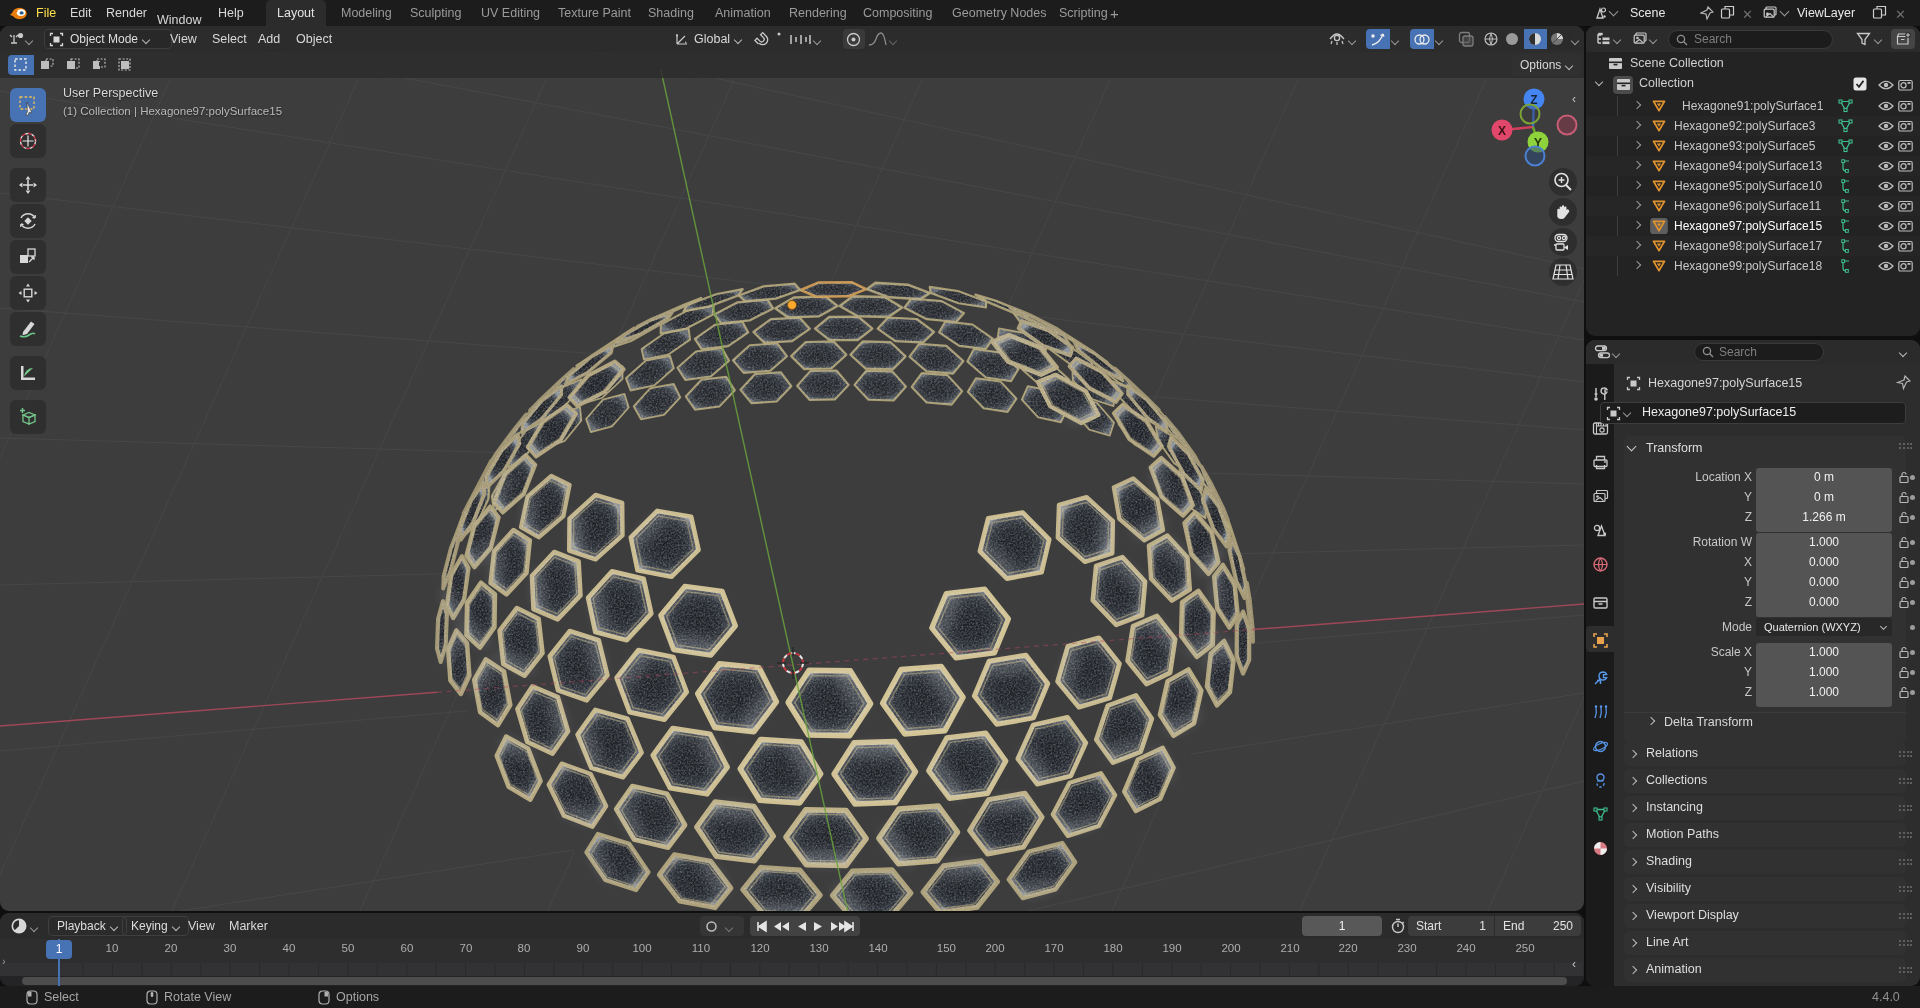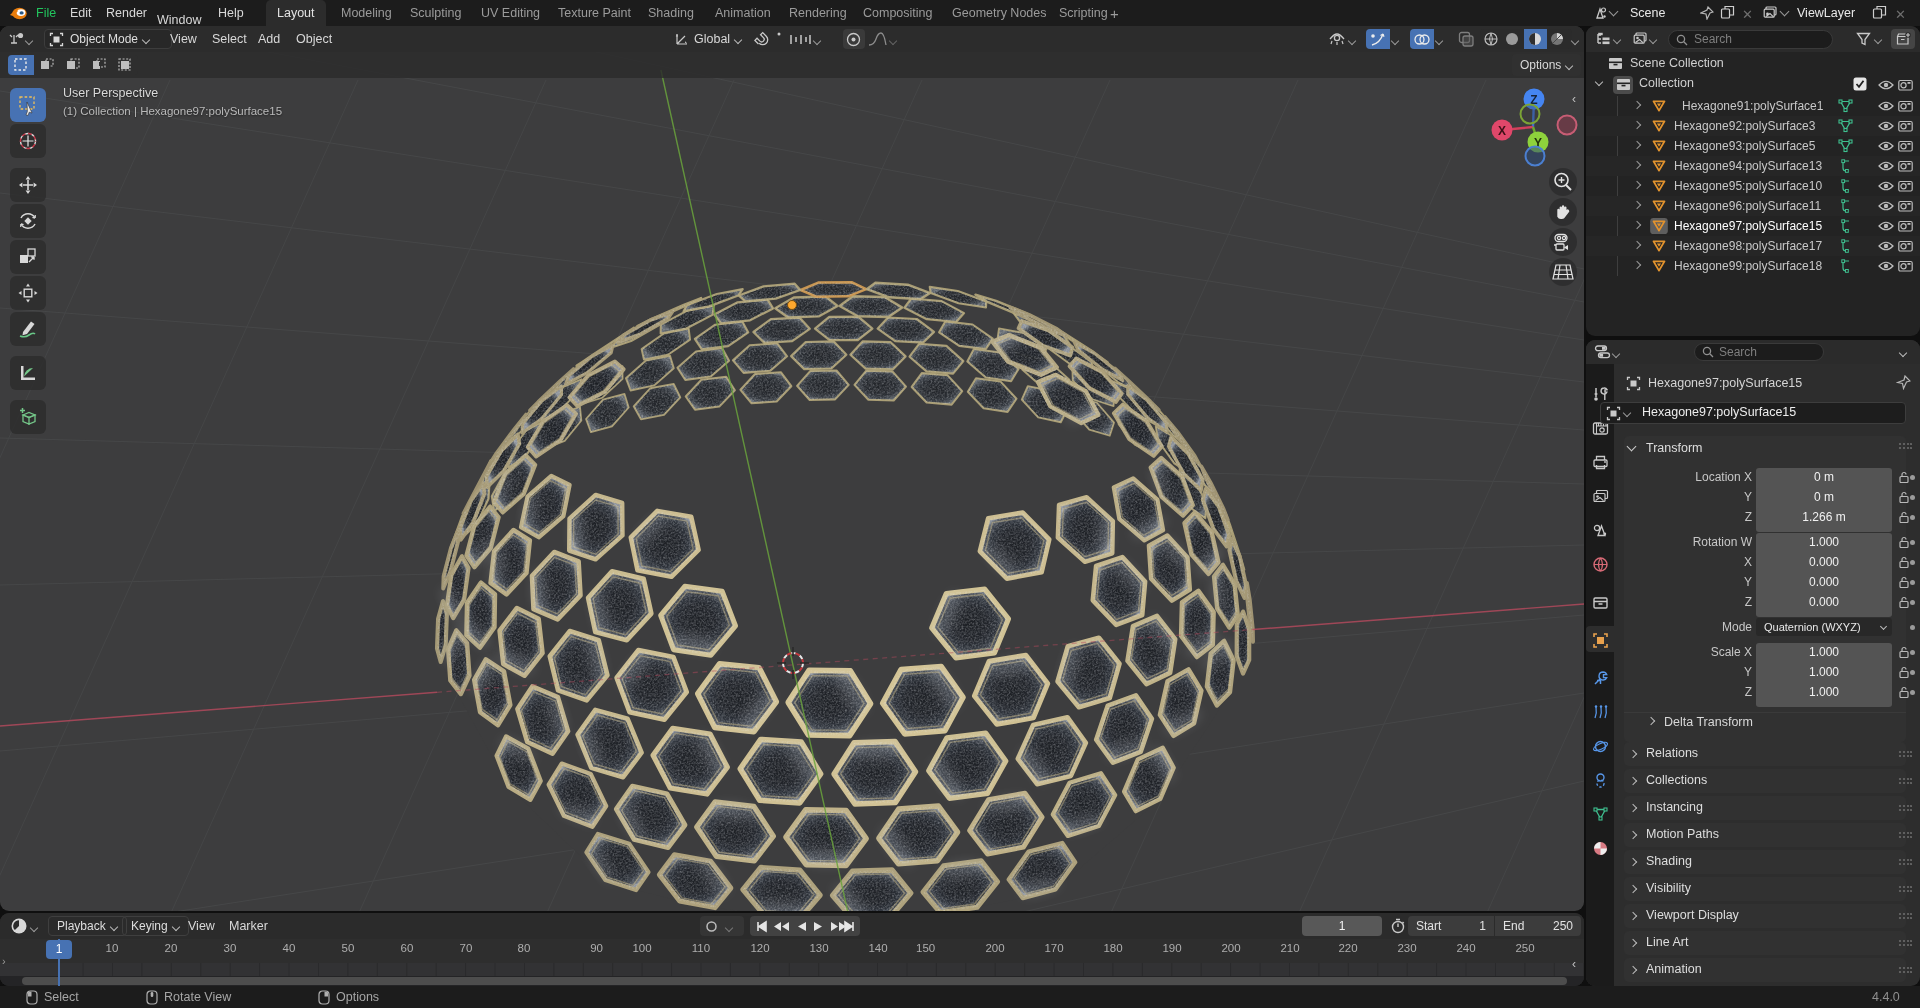--- a/index.html
+++ b/index.html
@@ -17,21 +17,21 @@
 </style></head><body>
 <div id="page">
 <div class="abs" style="left:0;top:0;width:1920px;height:26px;background:#1c1c1c;"></div>
     <svg class="abs" style="left:8px;top:4px" width="22" height="18" viewBox="0 0 22 18">
 <ellipse cx="11.5" cy="9.5" rx="7.2" ry="5.8" fill="#e87d0d"></ellipse>
 <ellipse cx="13" cy="8.6" rx="4.4" ry="3.4" fill="#fff"></ellipse>
 <ellipse cx="13.6" cy="8.9" rx="2.1" ry="1.7" fill="#265787"></ellipse>
 <path d="M2 11 L8 5 L10 7 L5 12 Z" fill="#e87d0d"></path>
 </svg>
     <div class="abs" style="left:36px;top:0;height:26px;display:flex;align-items:center;">
-      <span style="color:#22c55e;font-size:12.5px;">File</span>
+      <span style="color:#fde047;font-size:12.5px;">File</span>
     </div>
     <div class="abs" style="left:70px;top:0;height:26px;display:flex;align-items:center;">
       <span style="color:#d8d8d8;font-size:12.5px;">Edit</span>
     </div>
     <div class="abs" style="left:106px;top:0;height:26px;display:flex;align-items:center;">
       <span style="color:#d8d8d8;font-size:12.5px;">Render</span>
     </div>
     <div class="abs" style="left:157px;top:0;height:40px;display:flex;align-items:center;">
       <span style="color:#d8d8d8;font-size:12.5px;">Window</span>
     </div>
@@ -805,27 +805,27 @@
       </div>
       <div class="abs" style="left:0;top:26px;width:1584px;height:24px;background:#2e2e2e;"></div>
       <div class="abs" style="left:112px;top:29px;width:40px;margin-left:-20px;text-align:center;color:#aeaeae;font-size:11.5px;">10</div>
       <div class="abs" style="left:171px;top:29px;width:40px;margin-left:-20px;text-align:center;color:#aeaeae;font-size:11.5px;">20</div>
       <div class="abs" style="left:230px;top:29px;width:40px;margin-left:-20px;text-align:center;color:#aeaeae;font-size:11.5px;">30</div>
       <div class="abs" style="left:289px;top:29px;width:40px;margin-left:-20px;text-align:center;color:#aeaeae;font-size:11.5px;">40</div>
       <div class="abs" style="left:348px;top:29px;width:40px;margin-left:-20px;text-align:center;color:#aeaeae;font-size:11.5px;">50</div>
       <div class="abs" style="left:407px;top:29px;width:40px;margin-left:-20px;text-align:center;color:#aeaeae;font-size:11.5px;">60</div>
       <div class="abs" style="left:466px;top:29px;width:40px;margin-left:-20px;text-align:center;color:#aeaeae;font-size:11.5px;">70</div>
       <div class="abs" style="left:524px;top:29px;width:40px;margin-left:-20px;text-align:center;color:#aeaeae;font-size:11.5px;">80</div>
-      <div class="abs" style="left:583px;top:29px;width:40px;margin-left:-20px;text-align:right;color:#aeaeae;font-size:11.5px;">90</div>
+      <div class="abs" style="left:583px;top:29px;width:40px;margin-left:-20px;text-align:center;color:#aeaeae;font-size:11.5px;">90</div>
       <div class="abs" style="left:642px;top:29px;width:40px;margin-left:-20px;text-align:center;color:#aeaeae;font-size:11.5px;">100</div>
       <div class="abs" style="left:701px;top:29px;width:40px;margin-left:-20px;text-align:center;color:#aeaeae;font-size:11.5px;">110</div>
       <div class="abs" style="left:760px;top:29px;width:40px;margin-left:-20px;text-align:center;color:#aeaeae;font-size:11.5px;">120</div>
       <div class="abs" style="left:819px;top:29px;width:40px;margin-left:-20px;text-align:center;color:#aeaeae;font-size:11.5px;">130</div>
       <div class="abs" style="left:878px;top:29px;width:40px;margin-left:-20px;text-align:center;color:#aeaeae;font-size:11.5px;">140</div>
-      <div class="abs" style="left:936px;top:29px;width:40px;margin-left:-20px;text-align:left;color:#aeaeae;font-size:11.5px;">150</div>
+      <div class="abs" style="left:936px;top:29px;width:40px;margin-left:-20px;text-align:right;color:#aeaeae;font-size:11.5px;">150</div>
       <div class="abs" style="left:995px;top:29px;width:40px;margin-left:-20px;text-align:center;color:#aeaeae;font-size:11.5px;">200</div>
       <div class="abs" style="left:1054px;top:29px;width:40px;margin-left:-20px;text-align:center;color:#aeaeae;font-size:11.5px;">170</div>
       <div class="abs" style="left:1113px;top:29px;width:40px;margin-left:-20px;text-align:center;color:#aeaeae;font-size:11.5px;">180</div>
       <div class="abs" style="left:1172px;top:29px;width:40px;margin-left:-20px;text-align:center;color:#aeaeae;font-size:11.5px;">190</div>
       <div class="abs" style="left:1231px;top:29px;width:40px;margin-left:-20px;text-align:center;color:#aeaeae;font-size:11.5px;">200</div>
       <div class="abs" style="left:1290px;top:29px;width:40px;margin-left:-20px;text-align:center;color:#aeaeae;font-size:11.5px;">210</div>
       <div class="abs" style="left:1348px;top:29px;width:40px;margin-left:-20px;text-align:center;color:#aeaeae;font-size:11.5px;">220</div>
       <div class="abs" style="left:1407px;top:29px;width:40px;margin-left:-20px;text-align:center;color:#aeaeae;font-size:11.5px;">230</div>
       <div class="abs" style="left:1466px;top:29px;width:40px;margin-left:-20px;text-align:center;color:#aeaeae;font-size:11.5px;">240</div>
       <div class="abs" style="left:1525px;top:29px;width:40px;margin-left:-20px;text-align:center;color:#aeaeae;font-size:11.5px;">250</div>

